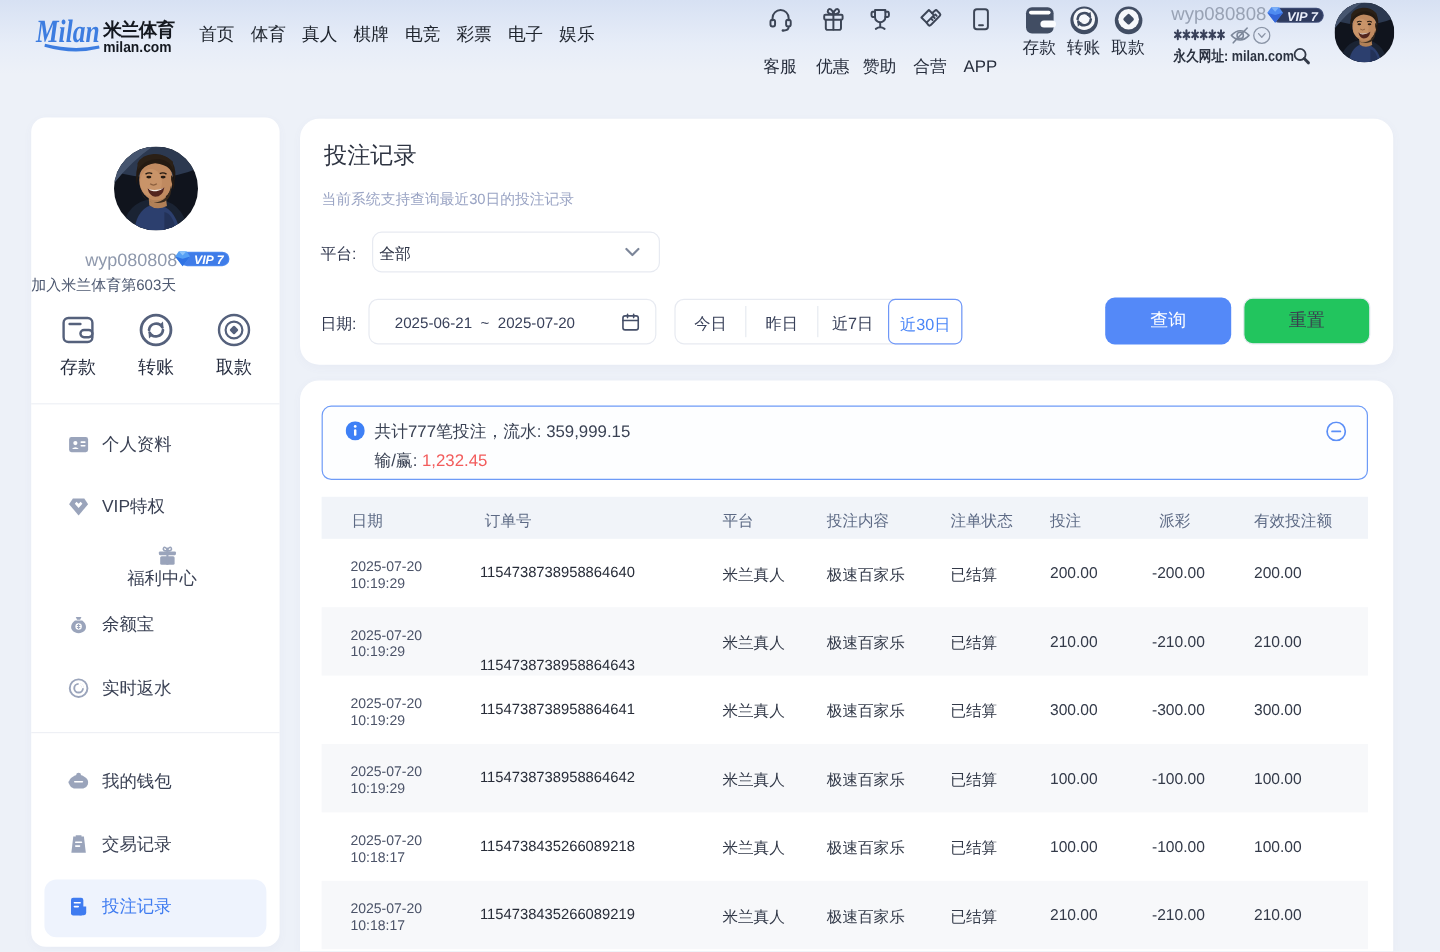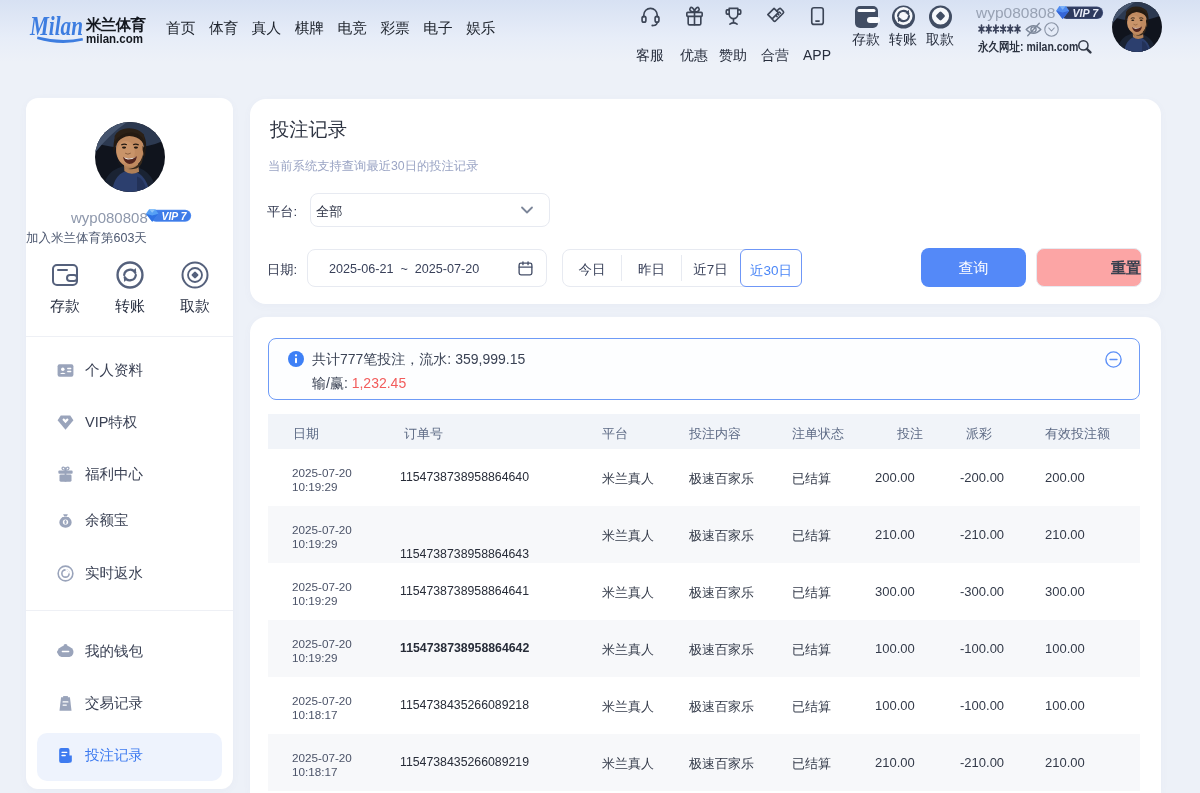--- a/index.html
+++ b/index.html
@@ -262,21 +262,21 @@
     </svg>
   <div class="t">个人资料</div>
 </div>
 <div class="menu-item" style="top:402px;">
   <svg width="19" height="19" viewBox="0 0 24 24" fill="#9aa4bb">
       <path d="M6 3 h12 l4 6 -10 12 L2 9 Z"></path>
       <path d="M8 8.5 l4 4.5 l4 -4.5 l-1.8 -2 l-2.2 2 l-2.2 -2 z" fill="#fff"></path>
     </svg>
   <div class="t">VIP特权</div>
 </div>
-<div class="menu-item" style="top:454px;">
+<div class="menu-item" style="top:454px;flex-direction:column;">
   <svg width="19" height="19" viewBox="0 0 24 24" fill="#9aa4bb">
       <rect x="3" y="7" width="18" height="4" rx="1.2"></rect>
       <rect x="4.4" y="12" width="15.2" height="9" rx="1.6"></rect>
       <rect x="10.9" y="3" width="2.2" height="18"></rect>
       <path d="M12 6.6 c-3.8 0-5-1.7-4.1-3.2 c0.9-1.5 3.4-0.8 4.1 3 c0.7-3.8 3.2-4.5 4.1-3 c0.9 1.5-0.3 3.2-4.1 3.2 z" fill="none" stroke="#9aa4bb" stroke-width="1.6"></path>
     </svg>
   <div class="t">福利中心</div>
 </div>
 <div class="menu-item" style="top:500px;">
   <svg width="19" height="19" viewBox="0 0 24 24" fill="#9aa4bb">
@@ -343,21 +343,21 @@
 <div class="ipt" style="left:562px;top:249px;width:240px;height:38px;"></div>
 <div class="abs" style="left:621px;top:255px;width:1px;height:26px;background:#e7eaf1;"></div>
 <div class="abs" style="left:681px;top:255px;width:1px;height:26px;background:#e7eaf1;"></div>
 <div class="btnq" style="left:562px;top:261px;width:60px;">今日</div>
 <div class="btnq" style="left:622px;top:261px;width:59px;">昨日</div>
 <div class="btnq" style="left:681px;top:261px;width:59px;">近7日</div>
 <div class="abs" style="left:740px;top:249px;width:62px;height:38px;background:#fff;border:1px solid #6f97f7;border-radius:6px;"></div>
 <div class="btnq" style="left:740px;top:262px;width:62px;color:#4a86f7;">近30日</div>
 
 <div class="abs" style="left:921px;top:248px;width:105px;height:39px;background:#5489f8;border-radius:8px;color:#fff;font-size:15px;text-align:center;line-height:39px;">查询</div>
-<div class="abs" style="left:1036px;top:248px;width:106px;height:39px;background:#fca5a5;border:1px solid #e7eaf1;border-radius:8px;color:#39404f;font-size:15px;text-align:right;line-height:37px;font-weight:bold;">重置</div>
+<div class="abs" style="left:1036px;top:248px;width:106px;height:39px;background:#22c55e;border:1px solid #e7eaf1;border-radius:8px;color:#39404f;font-size:15px;text-align:center;line-height:37px;">重置</div>
 
 <div class="card" style="left:250px;top:317px;width:911px;height:476px;border-radius:16px 16px 0 0;"></div>
 
 <div class="abs" style="left:268px;top:338px;width:872px;height:62px;border:1px solid #6e9bf7;border-radius:8px;background:#fdfeff;"></div>
 <svg class="abs" style="left:288px;top:351px;" width="16" height="16" viewBox="0 0 16 16">
     <circle cx="8" cy="8" r="8" fill="#3e80f6"></circle>
     <rect x="7" y="6.8" width="2" height="5.4" rx="1" fill="#fff"></rect>
     <circle cx="8" cy="4.4" r="1.15" fill="#fff"></circle>
   </svg>
 <div class="abs" style="left:312px;top:351px;font-size:14px;color:#3a4254;">共计777笔投注，流水: 359,999.15</div>
@@ -366,21 +366,21 @@
     <circle cx="8.5" cy="8.5" r="7.6"></circle>
     <path d="M5 8.5 h7" stroke-linecap="round"></path>
   </svg>
 
 <div class="abs" style="left:268px;top:414px;width:872px;height:35px;background:#f1f4f9;"></div>
 <div class="abs" style="top:425px;font-size:13px;color:#5d6a85;left:293px;">日期</div>
 <div class="abs" style="top:425px;font-size:13px;color:#5d6a85;left:404px;">订单号</div>
 <div class="abs" style="top:425px;font-size:13px;color:#5d6a85;left:602px;">平台</div>
 <div class="abs" style="top:425px;font-size:13px;color:#5d6a85;left:689px;">投注内容</div>
 <div class="abs" style="top:425px;font-size:13px;color:#5d6a85;left:792px;">注单状态</div>
-<div class="abs" style="top:425px;font-size:13px;color:#5d6a85;left:875px;margin-left:22px;">投注</div>
+<div class="abs" style="top:425px;font-size:13px;color:#5d6a85;left:875px;">投注</div>
 <div class="abs" style="top:425px;font-size:13px;color:#5d6a85;left:966px;">派彩</div>
 <div class="abs" style="top:425px;font-size:13px;color:#5d6a85;left:1045px;">有效投注额</div>
 <div id="rows">
     <div class="abs" style="left:292px;top:466px;font-size:11.7px;color:#4b5368;line-height:13.5px;">2025-07-20<br>10:19:29</div>
     <div class="abs" style="left:400px;top:470px;font-size:12.3px;color:#272c38;font-weight:500;">1154738738958864640</div>
     <div class="abs" style="left:602px;top:470px;font-size:13px;color:#333a49;">米兰真人</div>
     <div class="abs" style="left:689px;top:470px;font-size:13px;color:#333a49;">极速百家乐</div>
     <div class="abs" style="left:792px;top:470px;font-size:13px;color:#333a49;">已结算</div>
     <div class="abs" style="left:875px;top:470px;font-size:13px;color:#333a49;">200.00</div>
     <div class="abs" style="left:960px;top:470px;font-size:13px;color:#333a49;">-200.00</div>
@@ -397,21 +397,21 @@
     <div class="abs" style="left:292px;top:580px;font-size:11.7px;color:#4b5368;line-height:13.5px;">2025-07-20<br>10:19:29</div>
     <div class="abs" style="left:400px;top:584px;font-size:12.3px;color:#272c38;font-weight:500;">1154738738958864641</div>
     <div class="abs" style="left:602px;top:584px;font-size:13px;color:#333a49;">米兰真人</div>
     <div class="abs" style="left:689px;top:584px;font-size:13px;color:#333a49;">极速百家乐</div>
     <div class="abs" style="left:792px;top:584px;font-size:13px;color:#333a49;">已结算</div>
     <div class="abs" style="left:875px;top:584px;font-size:13px;color:#333a49;">300.00</div>
     <div class="abs" style="left:960px;top:584px;font-size:13px;color:#333a49;">-300.00</div>
     <div class="abs" style="left:1045px;top:584px;font-size:13px;color:#333a49;">300.00</div>
     <div class="abs" style="left:268px;top:620px;width:872px;height:57px;background:#f7f8fa;"></div>
     <div class="abs" style="left:292px;top:637px;font-size:11.7px;color:#4b5368;line-height:13.5px;">2025-07-20<br>10:19:29</div>
-    <div class="abs" style="left:400px;top:641px;font-size:12.3px;color:#272c38;font-weight:700;">1154738738958864642</div>
+    <div class="abs" style="left:400px;top:641px;font-size:12.3px;color:#272c38;font-weight:400;">1154738738958864642</div>
     <div class="abs" style="left:602px;top:641px;font-size:13px;color:#333a49;">米兰真人</div>
     <div class="abs" style="left:689px;top:641px;font-size:13px;color:#333a49;">极速百家乐</div>
     <div class="abs" style="left:792px;top:641px;font-size:13px;color:#333a49;">已结算</div>
     <div class="abs" style="left:875px;top:641px;font-size:13px;color:#333a49;">100.00</div>
     <div class="abs" style="left:960px;top:641px;font-size:13px;color:#333a49;">-100.00</div>
     <div class="abs" style="left:1045px;top:641px;font-size:13px;color:#333a49;">100.00</div>
     <div class="abs" style="left:292px;top:694px;font-size:11.7px;color:#4b5368;line-height:13.5px;">2025-07-20<br>10:18:17</div>
     <div class="abs" style="left:400px;top:698px;font-size:12.3px;color:#272c38;font-weight:500;">1154738435266089218</div>
     <div class="abs" style="left:602px;top:698px;font-size:13px;color:#333a49;">米兰真人</div>
     <div class="abs" style="left:689px;top:698px;font-size:13px;color:#333a49;">极速百家乐</div>

